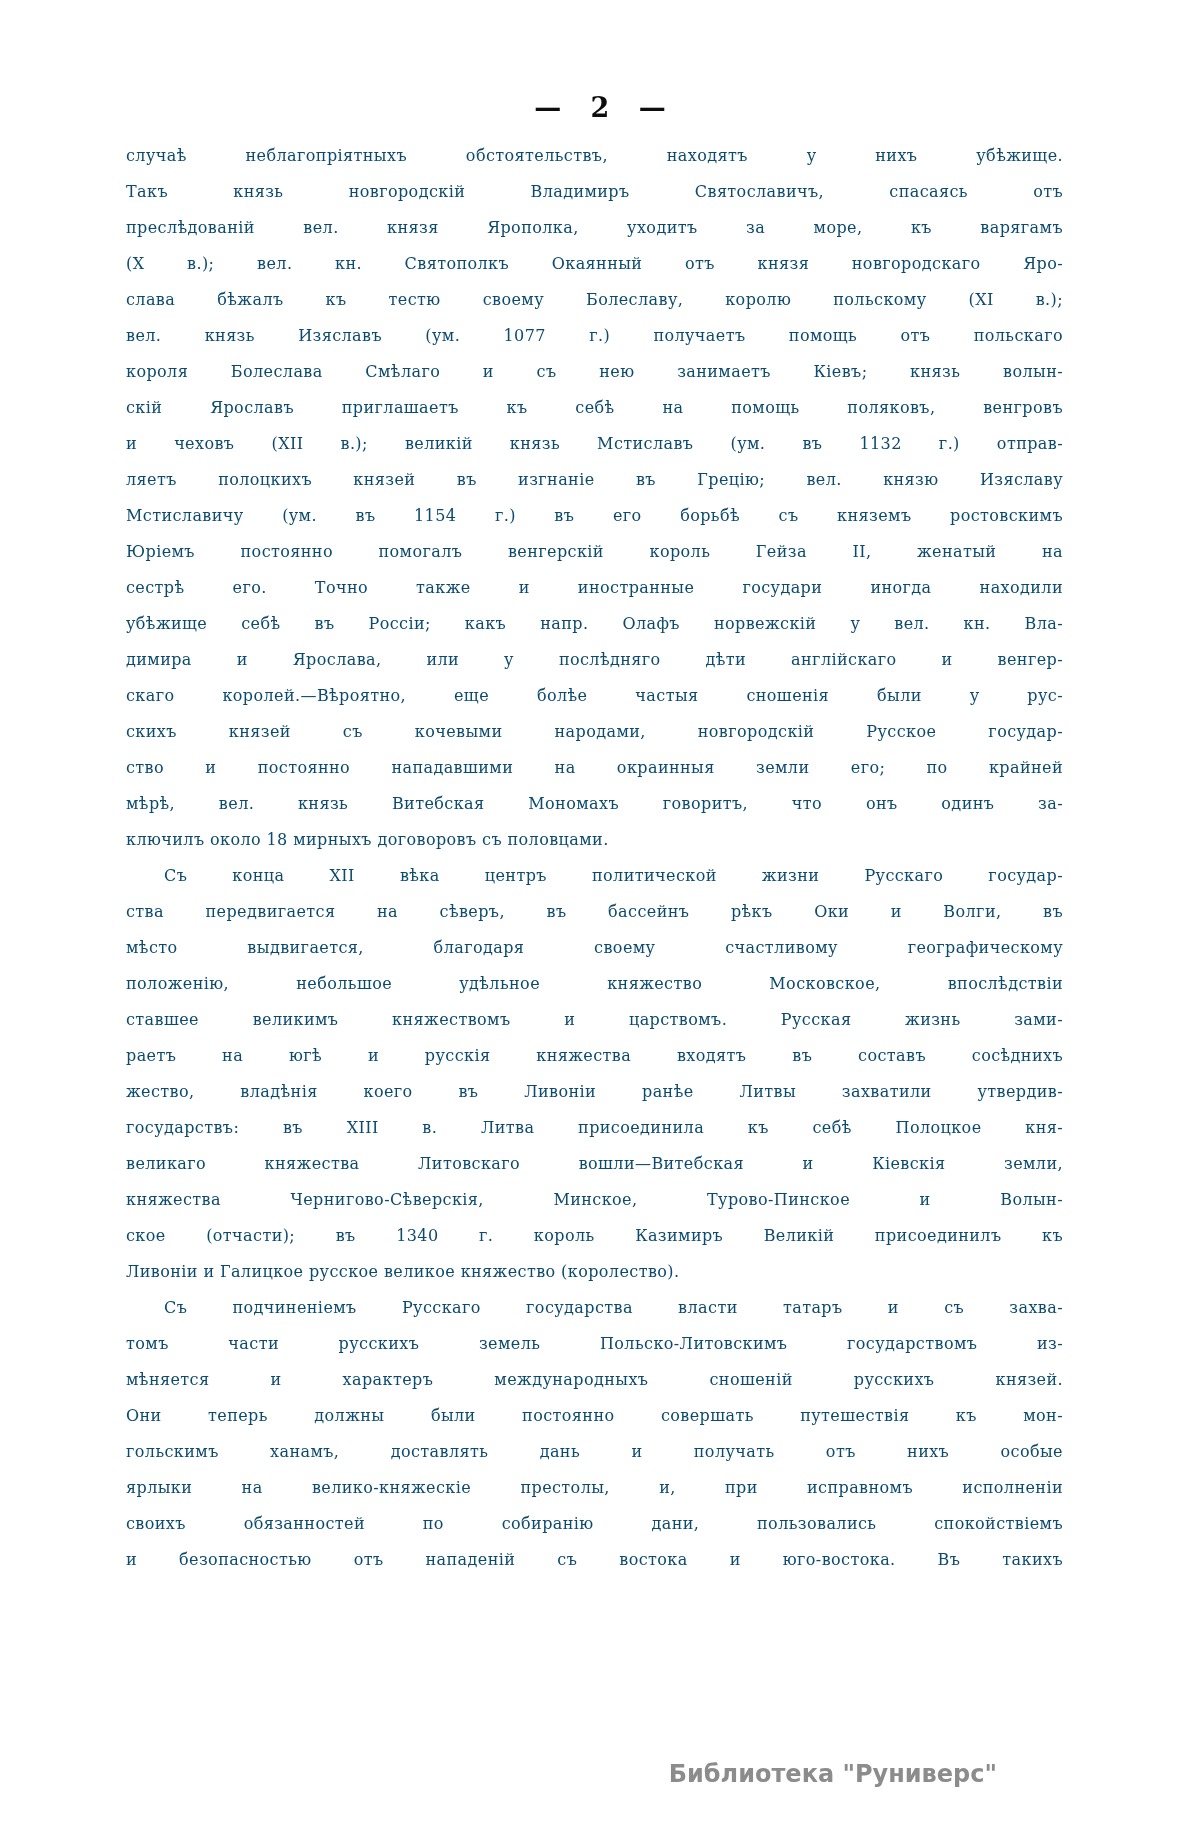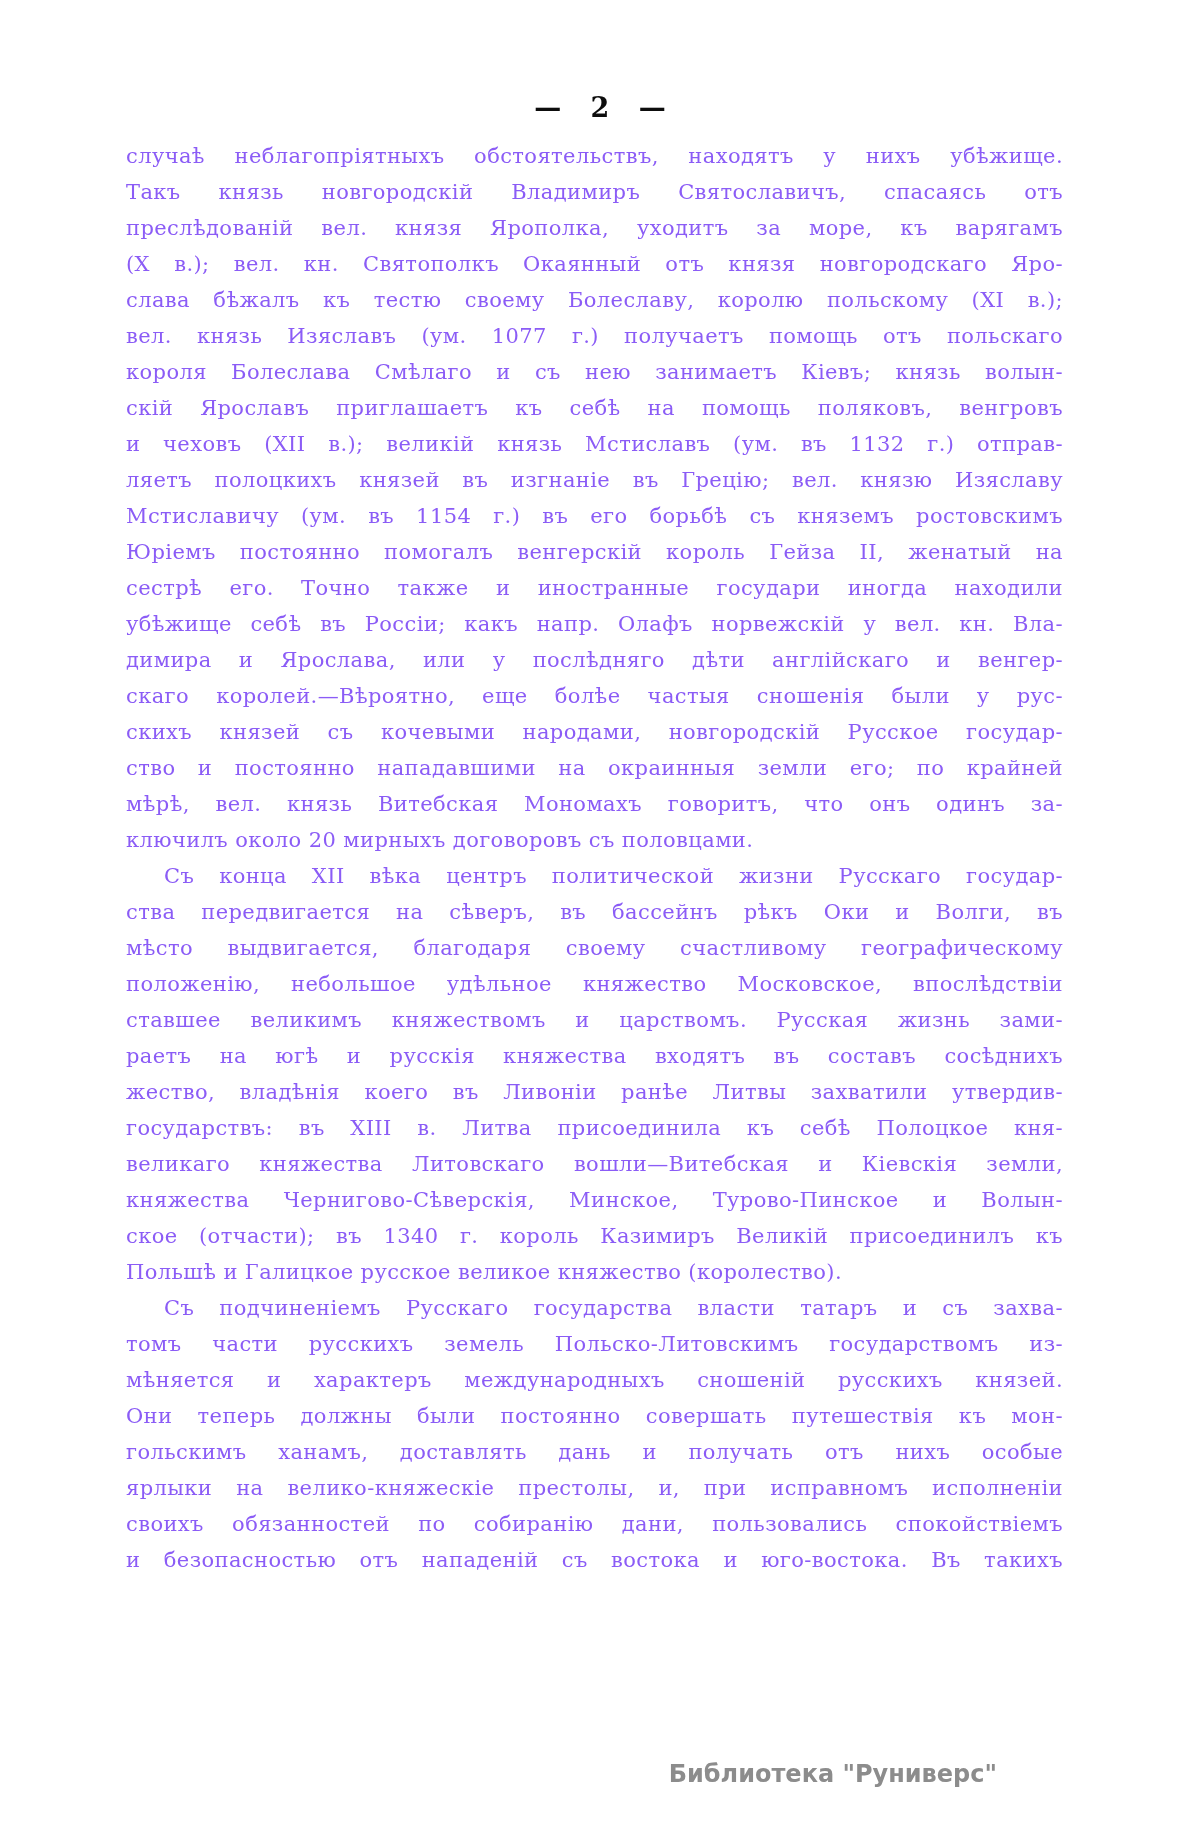--- a/index.html
+++ b/index.html
@@ -25,26 +25,26 @@
   }
   .text-block {
     position: absolute;
     left: 126px;
     top: 138px;
     width: 937px;
   }
   .line {
     height: 36px;
     line-height: 36px;
-    font-size: 21px;
+    font-size: 16px;
     letter-spacing: 0.4px;
     white-space: nowrap;
     text-align: justify;
     text-align-last: justify;
-    color: #8b5cf6;
+    color: #0c4a6e;
   }
   .line.para-end {
     text-align-last: left;
   }
   .line.indent {
     text-indent: 38px;
   }
   .watermark {
     position: absolute;
     top: 1760px;
@@ -75,33 +75,33 @@
     <div class="line">ляетъ полоцкихъ князей въ изгнаніе въ Грецію; вел. князю Изяславу</div>
     <div class="line">Мстиславичу (ум. въ 1154 г.) въ его борьбѣ съ княземъ ростовскимъ</div>
     <div class="line">Юріемъ постоянно помогалъ венгерскій король Гейза II, женатый на</div>
     <div class="line">сестрѣ его. Точно также и иностранные государи иногда находили</div>
     <div class="line">убѣжище себѣ въ Россіи; какъ напр. Олафъ норвежскій у вел. кн. Вла-</div>
     <div class="line">димира и Ярослава, или у послѣдняго дѣти англійскаго и венгер-</div>
     <div class="line">скаго королей.—Вѣроятно, еще болѣе частыя сношенія были у рус-</div>
     <div class="line">скихъ князей съ кочевыми народами, новгородскій Русское государ-</div>
     <div class="line">ство и постоянно нападавшими на окраинныя земли его; по крайней</div>
     <div class="line">мѣрѣ, вел. князь Витебская Мономахъ говоритъ, что онъ одинъ за-</div>
-    <div class="line para-end">ключилъ около 20 мирныхъ договоровъ съ половцами.</div>
+    <div class="line para-end">ключилъ около 18 мирныхъ договоровъ съ половцами.</div>
     <div class="line indent">Съ конца XII вѣка центръ политической жизни Русскаго государ-</div>
     <div class="line">ства передвигается на сѣверъ, въ бассейнъ рѣкъ Оки и Волги, въ</div>
     <div class="line">мѣсто выдвигается, благодаря своему счастливому географическому</div>
     <div class="line">положенію, небольшое удѣльное княжество Московское, впослѣдствіи</div>
     <div class="line">ставшее великимъ княжествомъ и царствомъ. Русская жизнь зами-</div>
     <div class="line">раетъ на югѣ и русскія княжества входятъ въ составъ сосѣднихъ</div>
     <div class="line">жество, владѣнія коего въ Ливоніи ранѣе Литвы захватили утвердив-</div>
     <div class="line">государствъ: въ XIII в. Литва присоединила къ себѣ Полоцкое кня-</div>
     <div class="line">великаго княжества Литовскаго вошли—Витебская и Кіевскія земли,</div>
     <div class="line">княжества Чернигово-Сѣверскія, Минское, Турово-Пинское и Волын-</div>
     <div class="line">ское (отчасти); въ 1340 г. король Казимиръ Великій присоединилъ къ</div>
-    <div class="line para-end">Польшѣ и Галицкое русское великое княжество (королество).</div>
+    <div class="line para-end">Ливоніи и Галицкое русское великое княжество (королество).</div>
     <div class="line indent">Съ подчиненіемъ Русскаго государства власти татаръ и съ захва-</div>
     <div class="line">томъ части русскихъ земель Польско-Литовскимъ государствомъ из-</div>
     <div class="line">мѣняется и характеръ международныхъ сношеній русскихъ князей.</div>
     <div class="line">Они теперь должны были постоянно совершать путешествія къ мон-</div>
     <div class="line">гольскимъ ханамъ, доставлять дань и получать отъ нихъ особые</div>
     <div class="line">ярлыки на велико-княжескіе престолы, и, при исправномъ исполненіи</div>
     <div class="line">своихъ обязанностей по собиранію дани, пользовались спокойствіемъ</div>
     <div class="line">и безопасностью отъ нападеній съ востока и юго-востока. Въ такихъ</div>
   </div>
 

